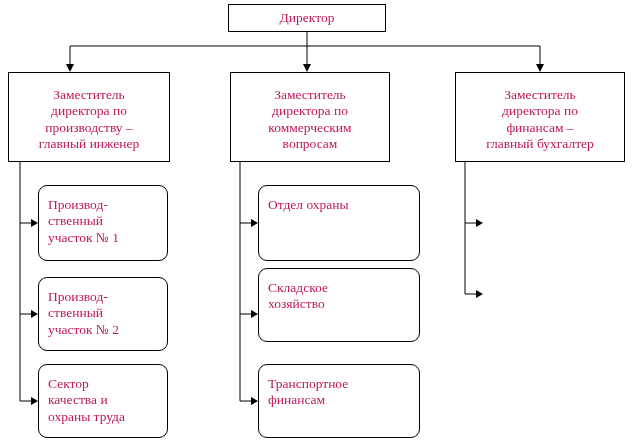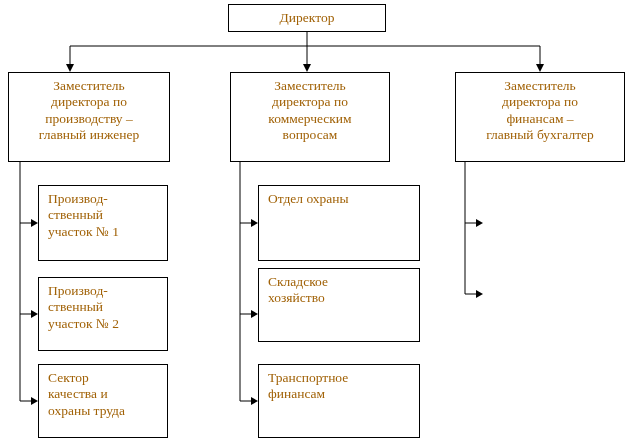--- a/index.html
+++ b/index.html
@@ -7,44 +7,45 @@
     padding: 0;
     background: #ffffff;
   }
   #canvas {
     position: relative;
     width: 640px;
     height: 441px;
     background: #ffffff;
     font-family: "Liberation Serif", "DejaVu Serif", serif;
     font-size: 13.5px;
-    color: #a16207;
+    color: #be185d;
     overflow: hidden;
   }
   .box {
     position: absolute;
     box-sizing: border-box;
     border: 1px solid #000000;
     background: #ffffff;
     white-space: pre-line;
     line-height: 1.22;
   }
   .box.director {
     display: flex;
     align-items: center;
     justify-content: center;
     text-align: center;
   }
   .box.deputy {
     text-align: center;
-    padding-top: 5px;
+    padding-top: 14px;
   }
   .box.sub {
     text-align: left;
-    padding: 5px 6px 0 9px;
+    padding: 11px 6px 0 9px;
+    border-radius: 9px;
   }
   #connectors {
     position: absolute;
     left: 0;
     top: 0;
     width: 640px;
     height: 441px;
     pointer-events: none;
   }
   #connectors line {

